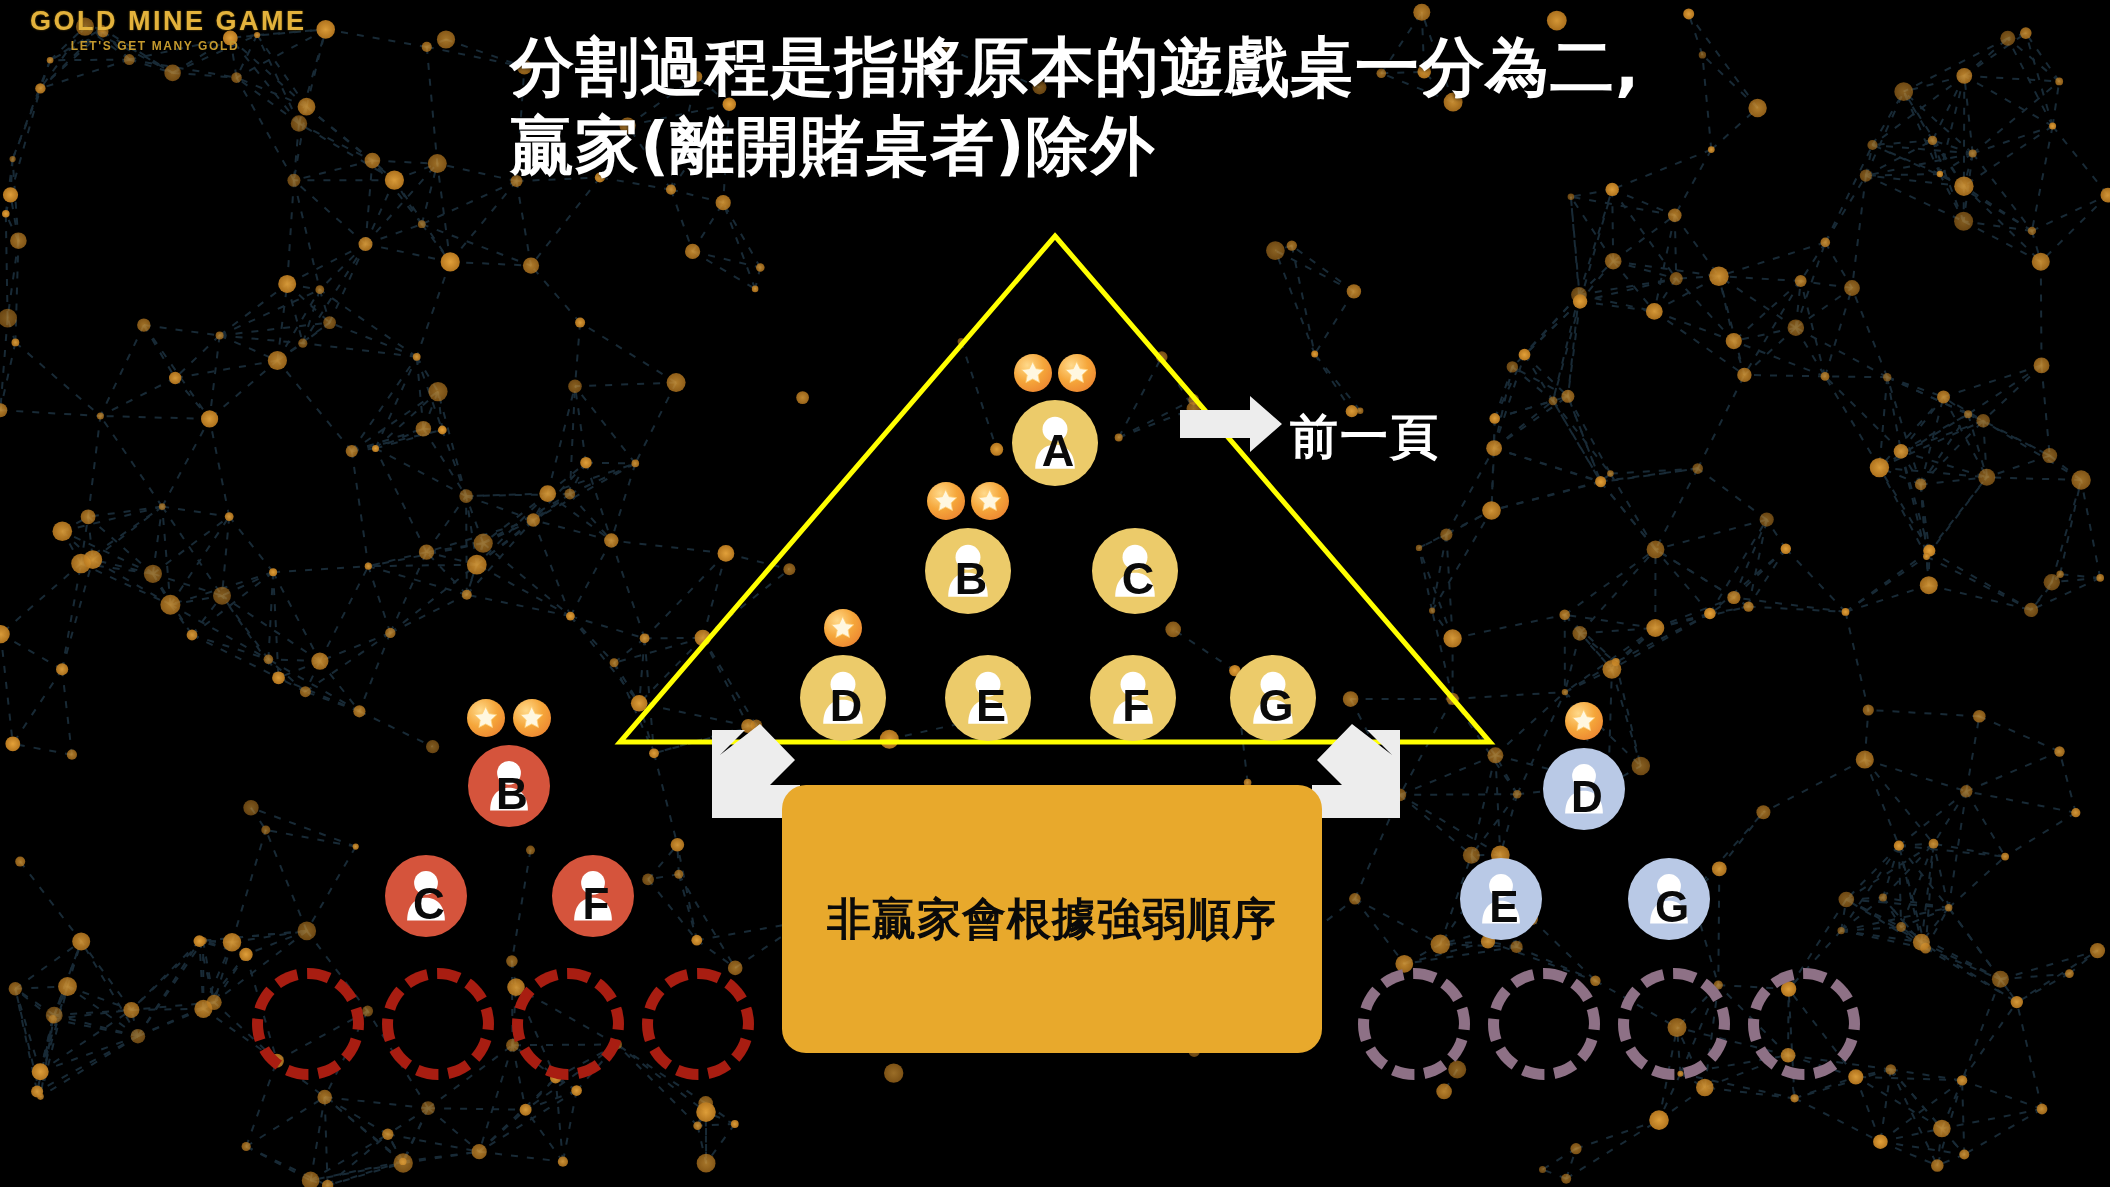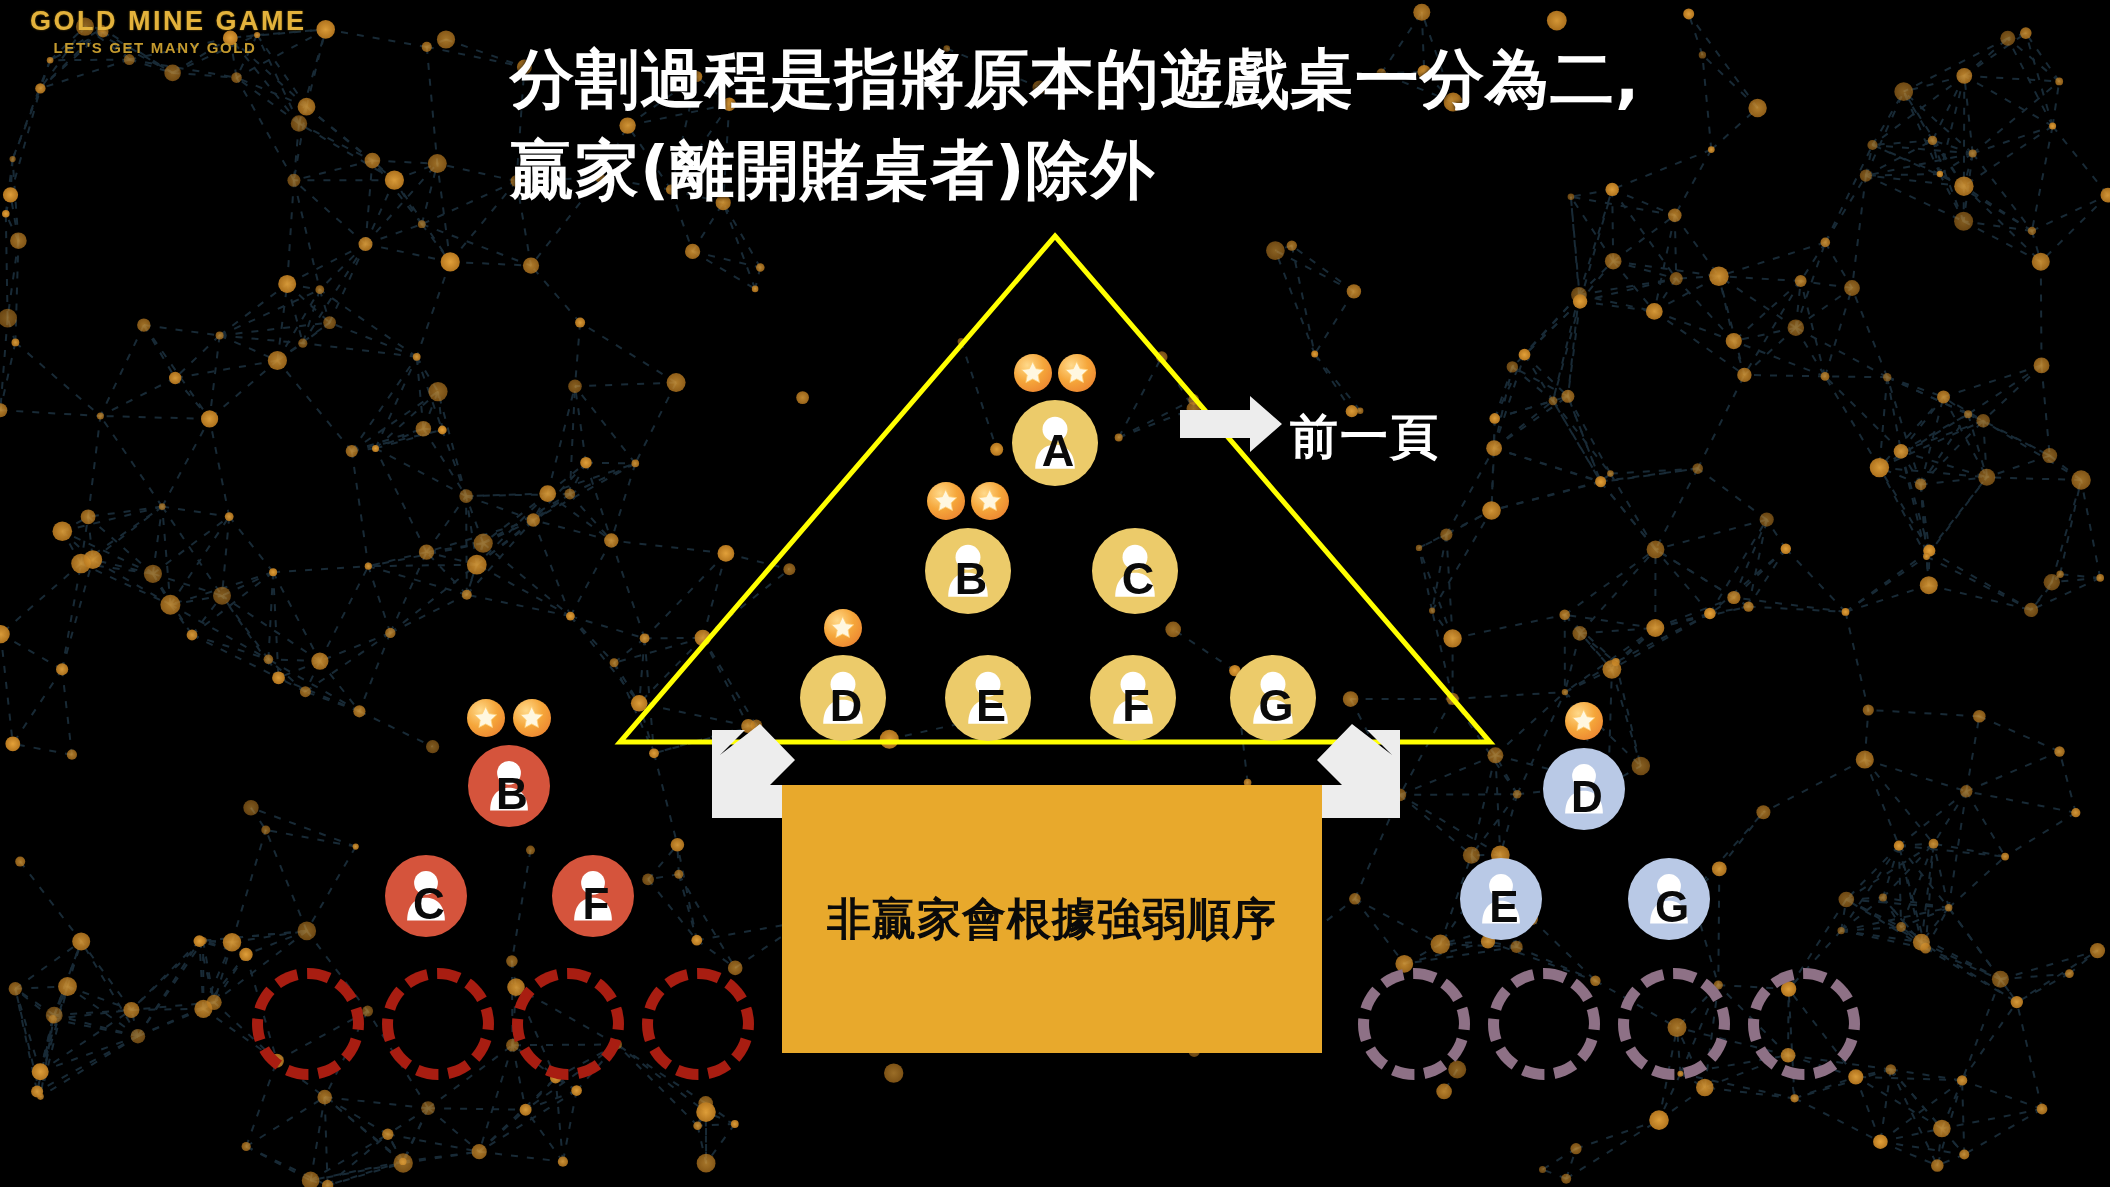--- a/index.html
+++ b/index.html
@@ -27,36 +27,36 @@
   }
   #logo-mark { position: relative; width: 250px; height: 140px; }
   #logo-title {
     font-size: 27px; font-weight: bold; color: #e3b23c;
     letter-spacing: 2.5px; line-height: 1;
     text-shadow: 0 0 2px #7a5c12;
     white-space: nowrap;
   }
   #logo-sub {
     margin-top: 5px;
-    font-size: 15px; font-weight: bold; color: #c49a2e;
+    font-size: 12px; font-weight: bold; color: #c49a2e;
     letter-spacing: 1.6px; line-height: 1;
     white-space: nowrap;
   }
 
   
   #title {
     position: absolute; left: 510px; top: 28px; width: 1500px;
     color: #ffffff;
     font-size: 64px; font-weight: 900;
     line-height: 1.23;
     letter-spacing: 1px;
     font-family: "DejaVu Sans", "Liberation Sans", sans-serif;
     text-shadow: 0 0 4px rgba(0,0,0,.85);
   }
-  #title .t-line { display:block; white-space: nowrap; margin-top: 12px; }
+  #title .t-line { display:block; white-space: nowrap; }
 
   
   #triangle-layer { position:absolute; inset:0; }
 
   
   .avatar {
     position: absolute;
     border-radius: 50%;
     display: flex; align-items: center; justify-content: center;
   }
@@ -96,20 +96,21 @@
 
   
   #callout {
     position: absolute;
     left: 782px; top: 785px;
     width: 540px; height: 268px;
     background: #e8a92c;
     display: flex; flex-direction: column;
     align-items: center; justify-content: center;
     gap: 6px;
+    border-radius: 24px;
   }
   #callout .c-line {
     color: #0a0a0a;
     font-size: 44px;
     font-weight: 900;
     letter-spacing: 1px;
     line-height: 1.15;
     font-family: "DejaVu Sans", "Liberation Sans", sans-serif;
     white-space: nowrap;
   }

